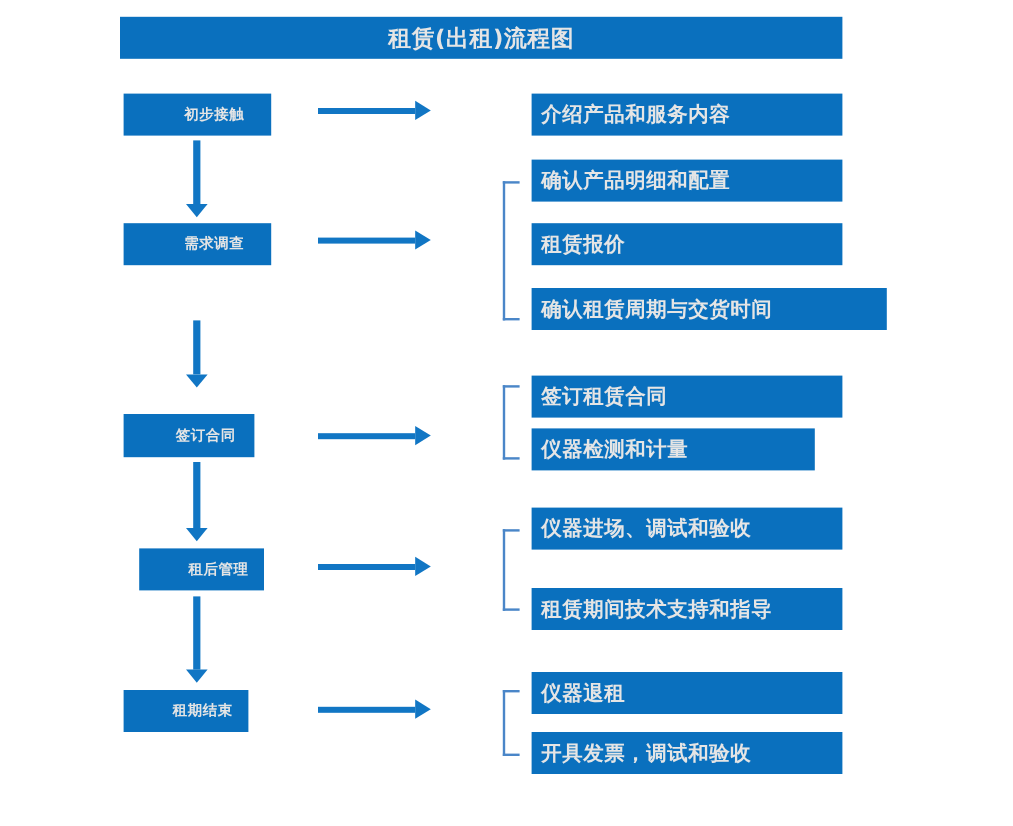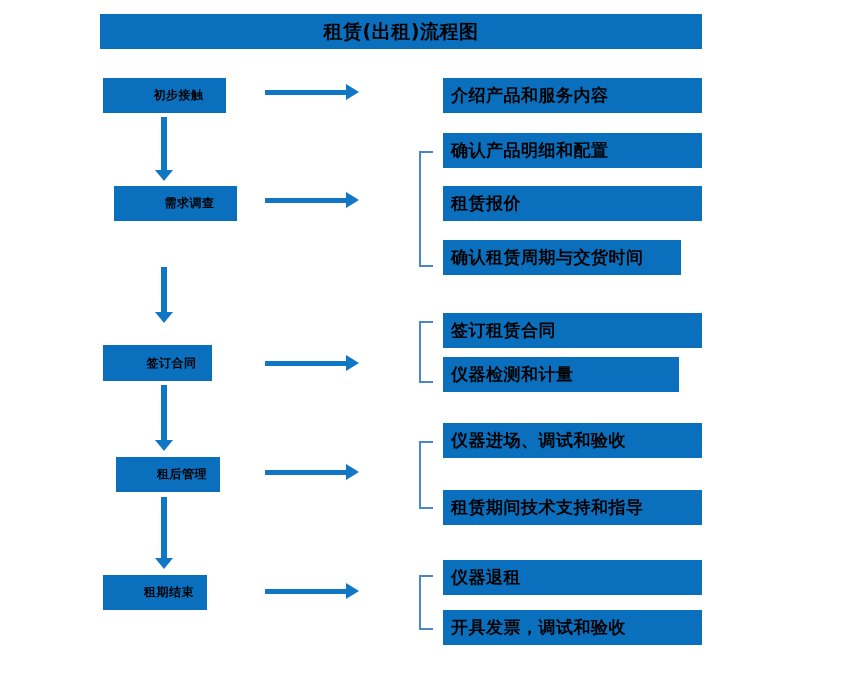--- a/index.html
+++ b/index.html
@@ -17,21 +17,21 @@
   #canvas {
     position: absolute;
     left: 0;
     top: 0;
     width: 844px;
     height: 688px;
   }
   .box {
     position: absolute;
     background: #0a70be;
-    color: #000000;
+    color: #e5e5e5;
     font-weight: bold;
     display: flex;
     align-items: center;
     box-sizing: border-box;
     letter-spacing: 0.5px;
   }
   .title-bar {
     justify-content: center;
     font-size: 19px;
   }
@@ -112,32 +112,32 @@
     <div class="head"></div>
   </div>
 
   <div class="box detail-box" style="left:443px; top:78px; width:259px; height:35px;">介绍产品和服务内容</div>
 
   <div class="v-arrow" style="left:155px; top:117px; height:64px;">
     <div class="shaft" style="height:53px;"></div>
     <div class="head"></div>
   </div>
 
-  <div class="box stage-box" style="left:114px; top:186px; width:123px; height:35px;">需求调查</div>
+  <div class="box stage-box" style="left:103px; top:186px; width:123px; height:35px;">需求调查</div>
 
   <div class="h-arrow" style="left:265px; top:192px; width:94px;">
     <div class="shaft" style="width:81px;"></div>
     <div class="head"></div>
   </div>
 
   <div class="bracket" style="left:419px; top:151px; width:14px; height:116px;"></div>
 
   <div class="box detail-box" style="left:443px; top:133px; width:259px; height:35px;">确认产品明细和配置</div>
   <div class="box detail-box" style="left:443px; top:186px; width:259px; height:35px;">租赁报价</div>
-  <div class="box detail-box" style="left:443px; top:240px; width:238px; height:35px;">确认租赁周期与交货时间</div>
+  <div class="box detail-box" style="left:443px; top:240px; width:296px; height:35px;">确认租赁周期与交货时间</div>
 
   <div class="v-arrow" style="left:155px; top:267px; height:56px;">
     <div class="shaft" style="height:45px;"></div>
     <div class="head"></div>
   </div>
 
   <div class="box stage-box" style="left:103px; top:345px; width:109px; height:36px;">签订合同</div>
 
   <div class="h-arrow" style="left:265px; top:355px; width:94px;">
     <div class="shaft" style="width:81px;"></div>

